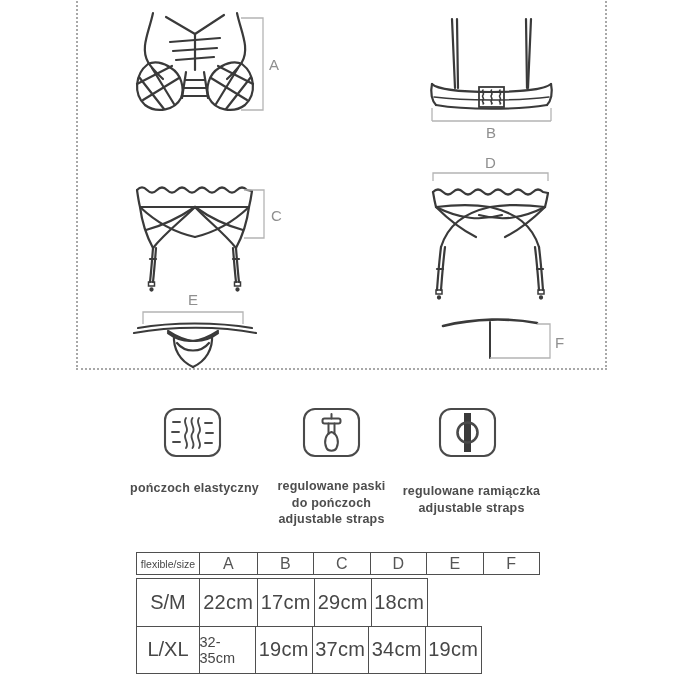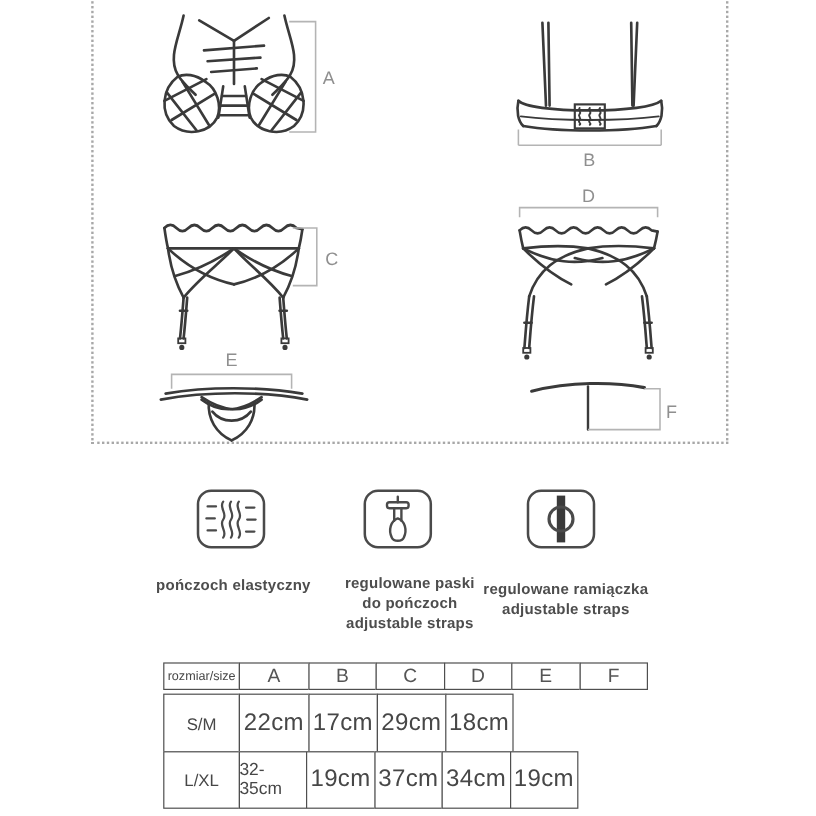--- a/index.html
+++ b/index.html
@@ -35,21 +35,21 @@
   }
   .cell:first-child { margin-left:0; }
   .hrow .cell { height:23px; }
   .drow .cell { height:49px; }
   .drow2 .cell { height:48px; }
   .spacer { height:3px; }
   .drow2 { margin-top:-1.5px; }
   .c0 { width:64px; }  .cw { width:59.5px; } .cw2 { width:57.5px; } .cw3 { width:58.5px; }
   .hdr-size { font-size:10.5px; }
   .hdr-letter { font-size:16px; color:#555555; }
-  .row-size { font-size:14px; }
+  .row-size { font-size:20px; }
   .val { font-size:20px; letter-spacing:0.3px; }
   .val-b { font-size:14.5px; letter-spacing:0; }
 </style>
 </head>
 <body>
 
 <div id="stage">
 
   <div id="dashed-frame" class="abs"></div>
 
@@ -232,33 +232,33 @@
 
   <svg class="abs" style="left:438px; top:407px;" width="59" height="51" viewBox="0 0 59 51">
     <rect x="2" y="2" width="55" height="47" rx="11" class="icon-stroke"></rect>
     <rect x="26" y="6" width="7" height="39" fill="#3a3a3a"></rect>
     <circle cx="29.5" cy="25.5" r="10" class="icon-stroke" style="stroke-width:2.6"></circle>
   </svg>
 
   <div class="abs feature-label" style="left:112px; top:480px; width:165px;">
     <div>pończoch elastyczny</div>
   </div>
-  <div class="abs feature-label" style="left:259px; top:478px; width:165px;">
+  <div class="abs feature-label" style="left:249px; top:478px; width:165px;">
     <div>regulowane paski</div>
     <div>do pończoch</div>
     <div>adjustable straps</div>
   </div>
   <div class="abs feature-label" style="left:384px; top:483px; width:175px;">
     <div>regulowane ramiączka</div>
     <div>adjustable straps</div>
   </div>
 
   <div id="size-table" class="abs">
     <div class="trow hrow">
-      <div class="cell c0 hdr-size">rozmiar/size</div>
+      <div class="cell c0 hdr-size">flexible/size</div>
       <div class="cell cw  hdr-letter">A</div>
       <div class="cell cw2 hdr-letter">B</div>
       <div class="cell cw3 hdr-letter">C</div>
       <div class="cell cw2 hdr-letter">D</div>
       <div class="cell cw3 hdr-letter">E</div>
       <div class="cell cw2 hdr-letter">F</div>
     </div>
     <div class="spacer"></div>
     <div class="trow drow">
       <div class="cell c0 row-size">S/M</div>

